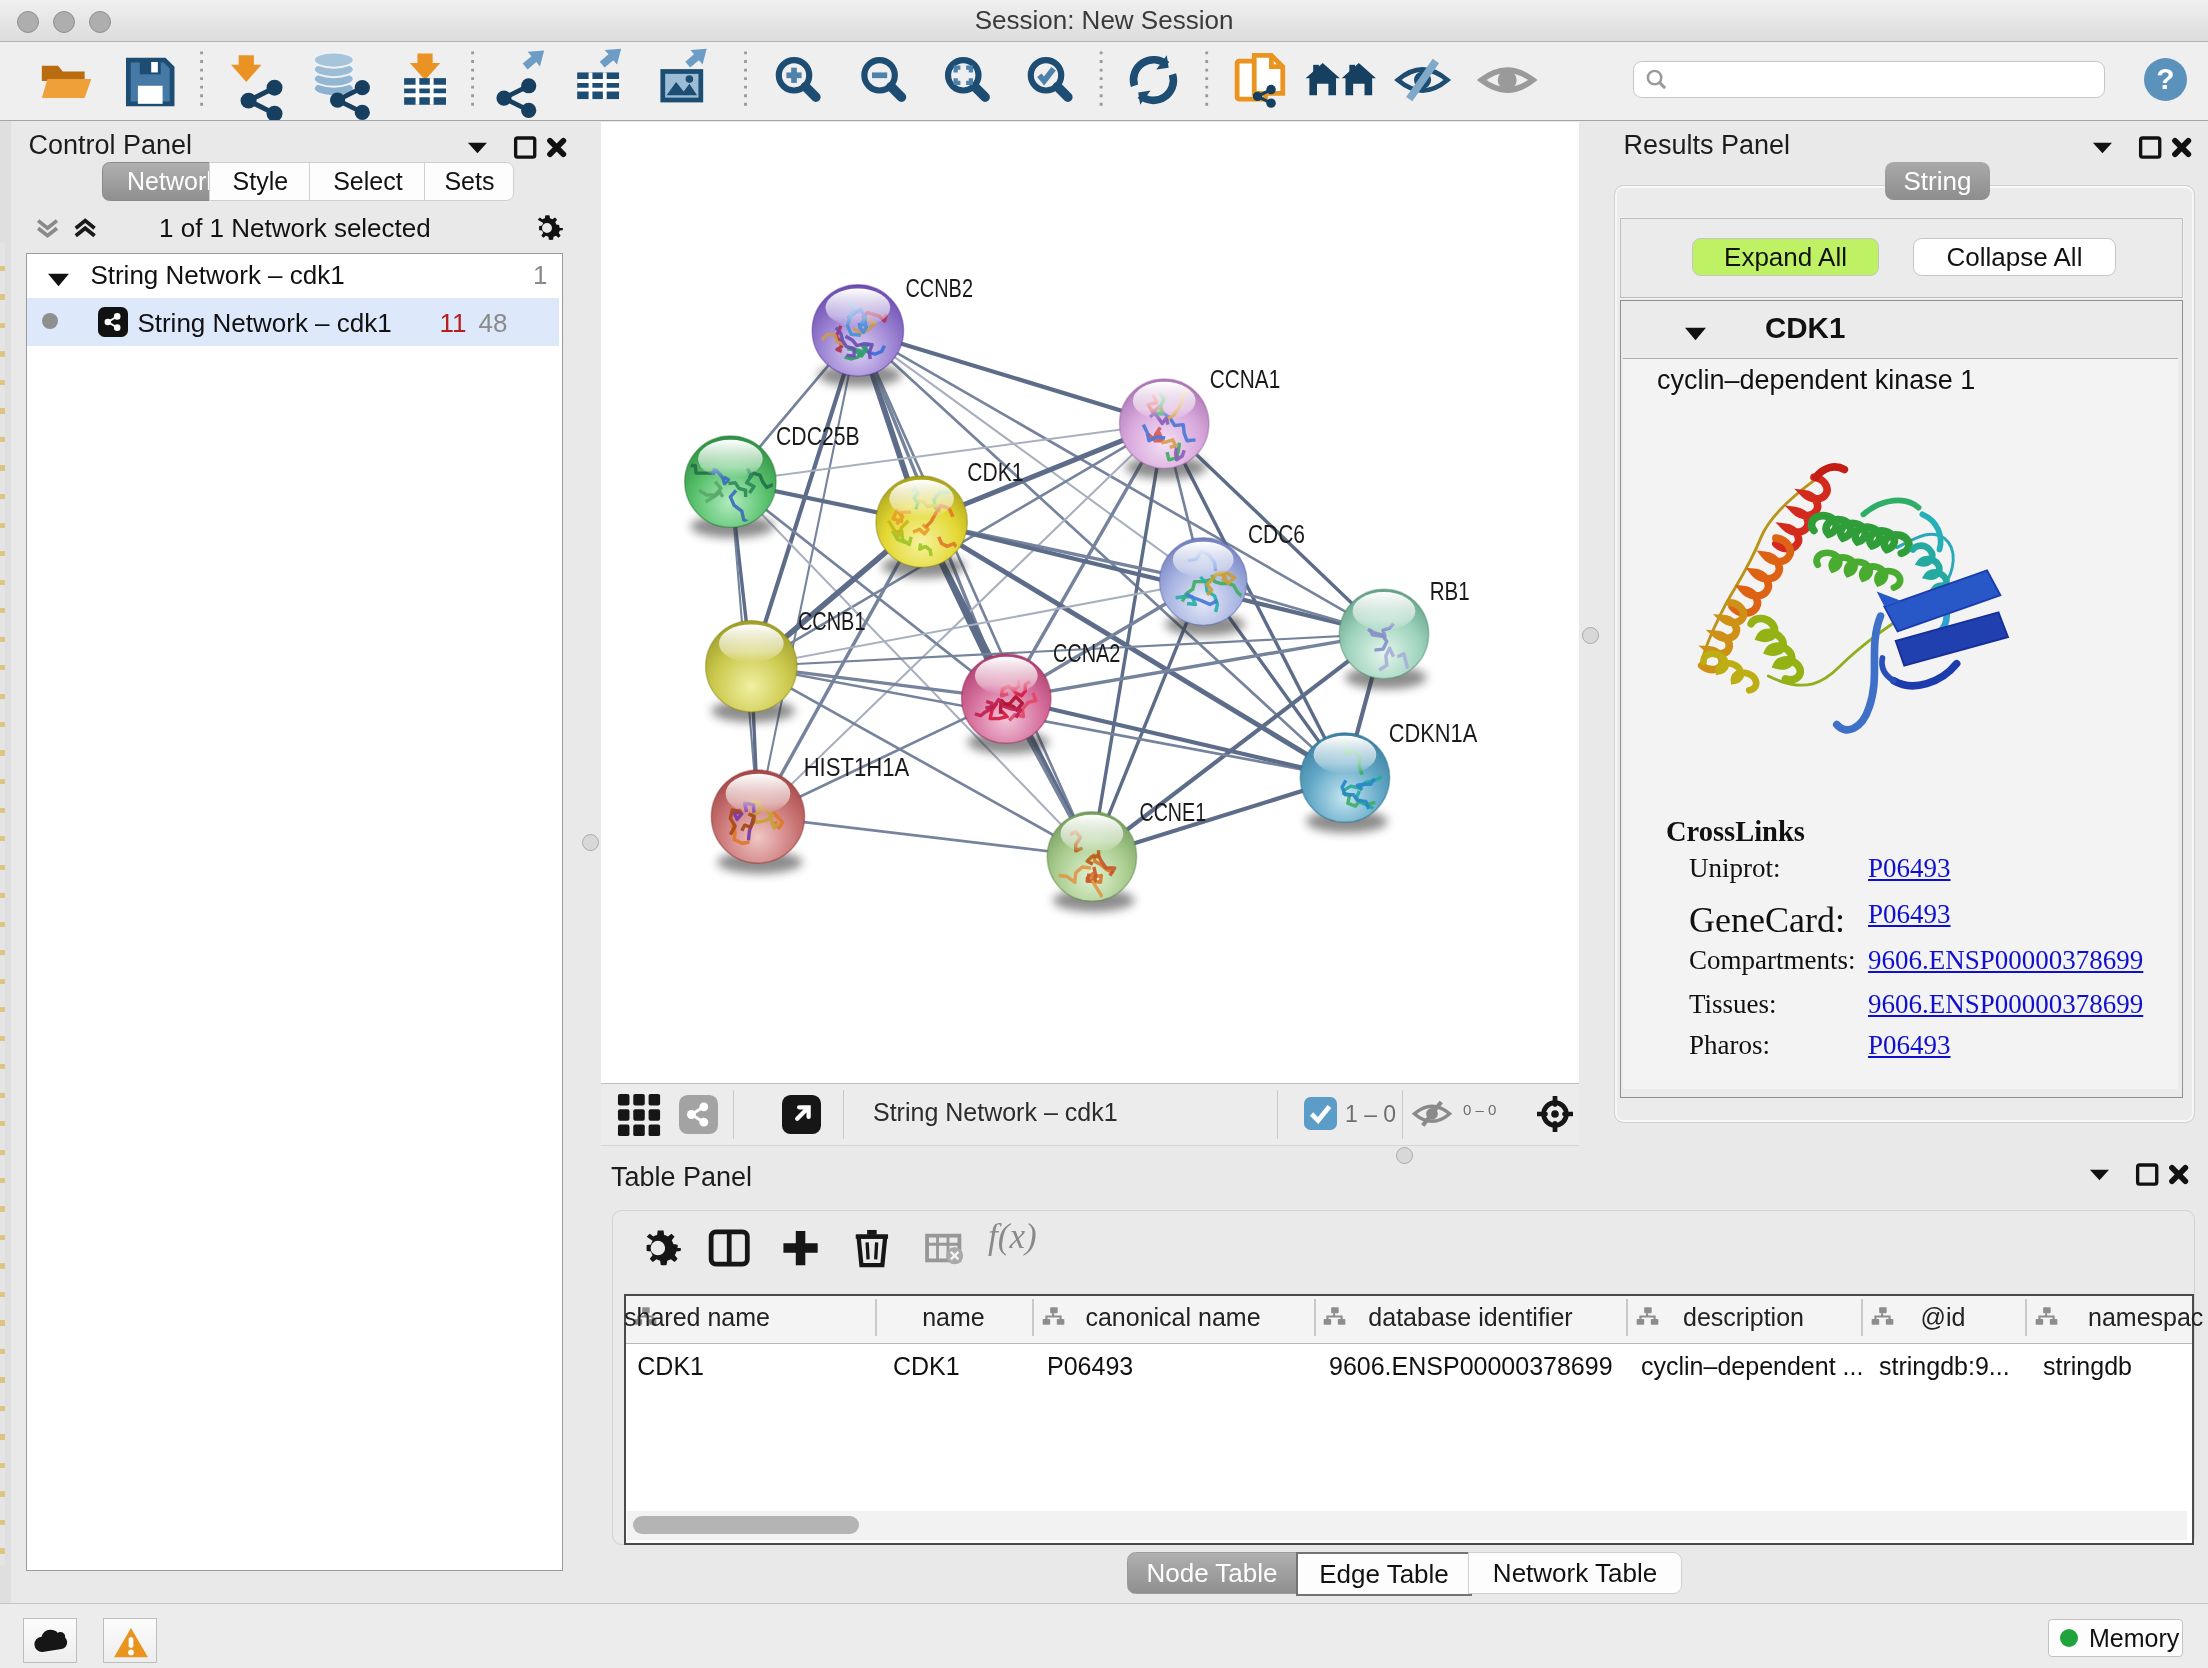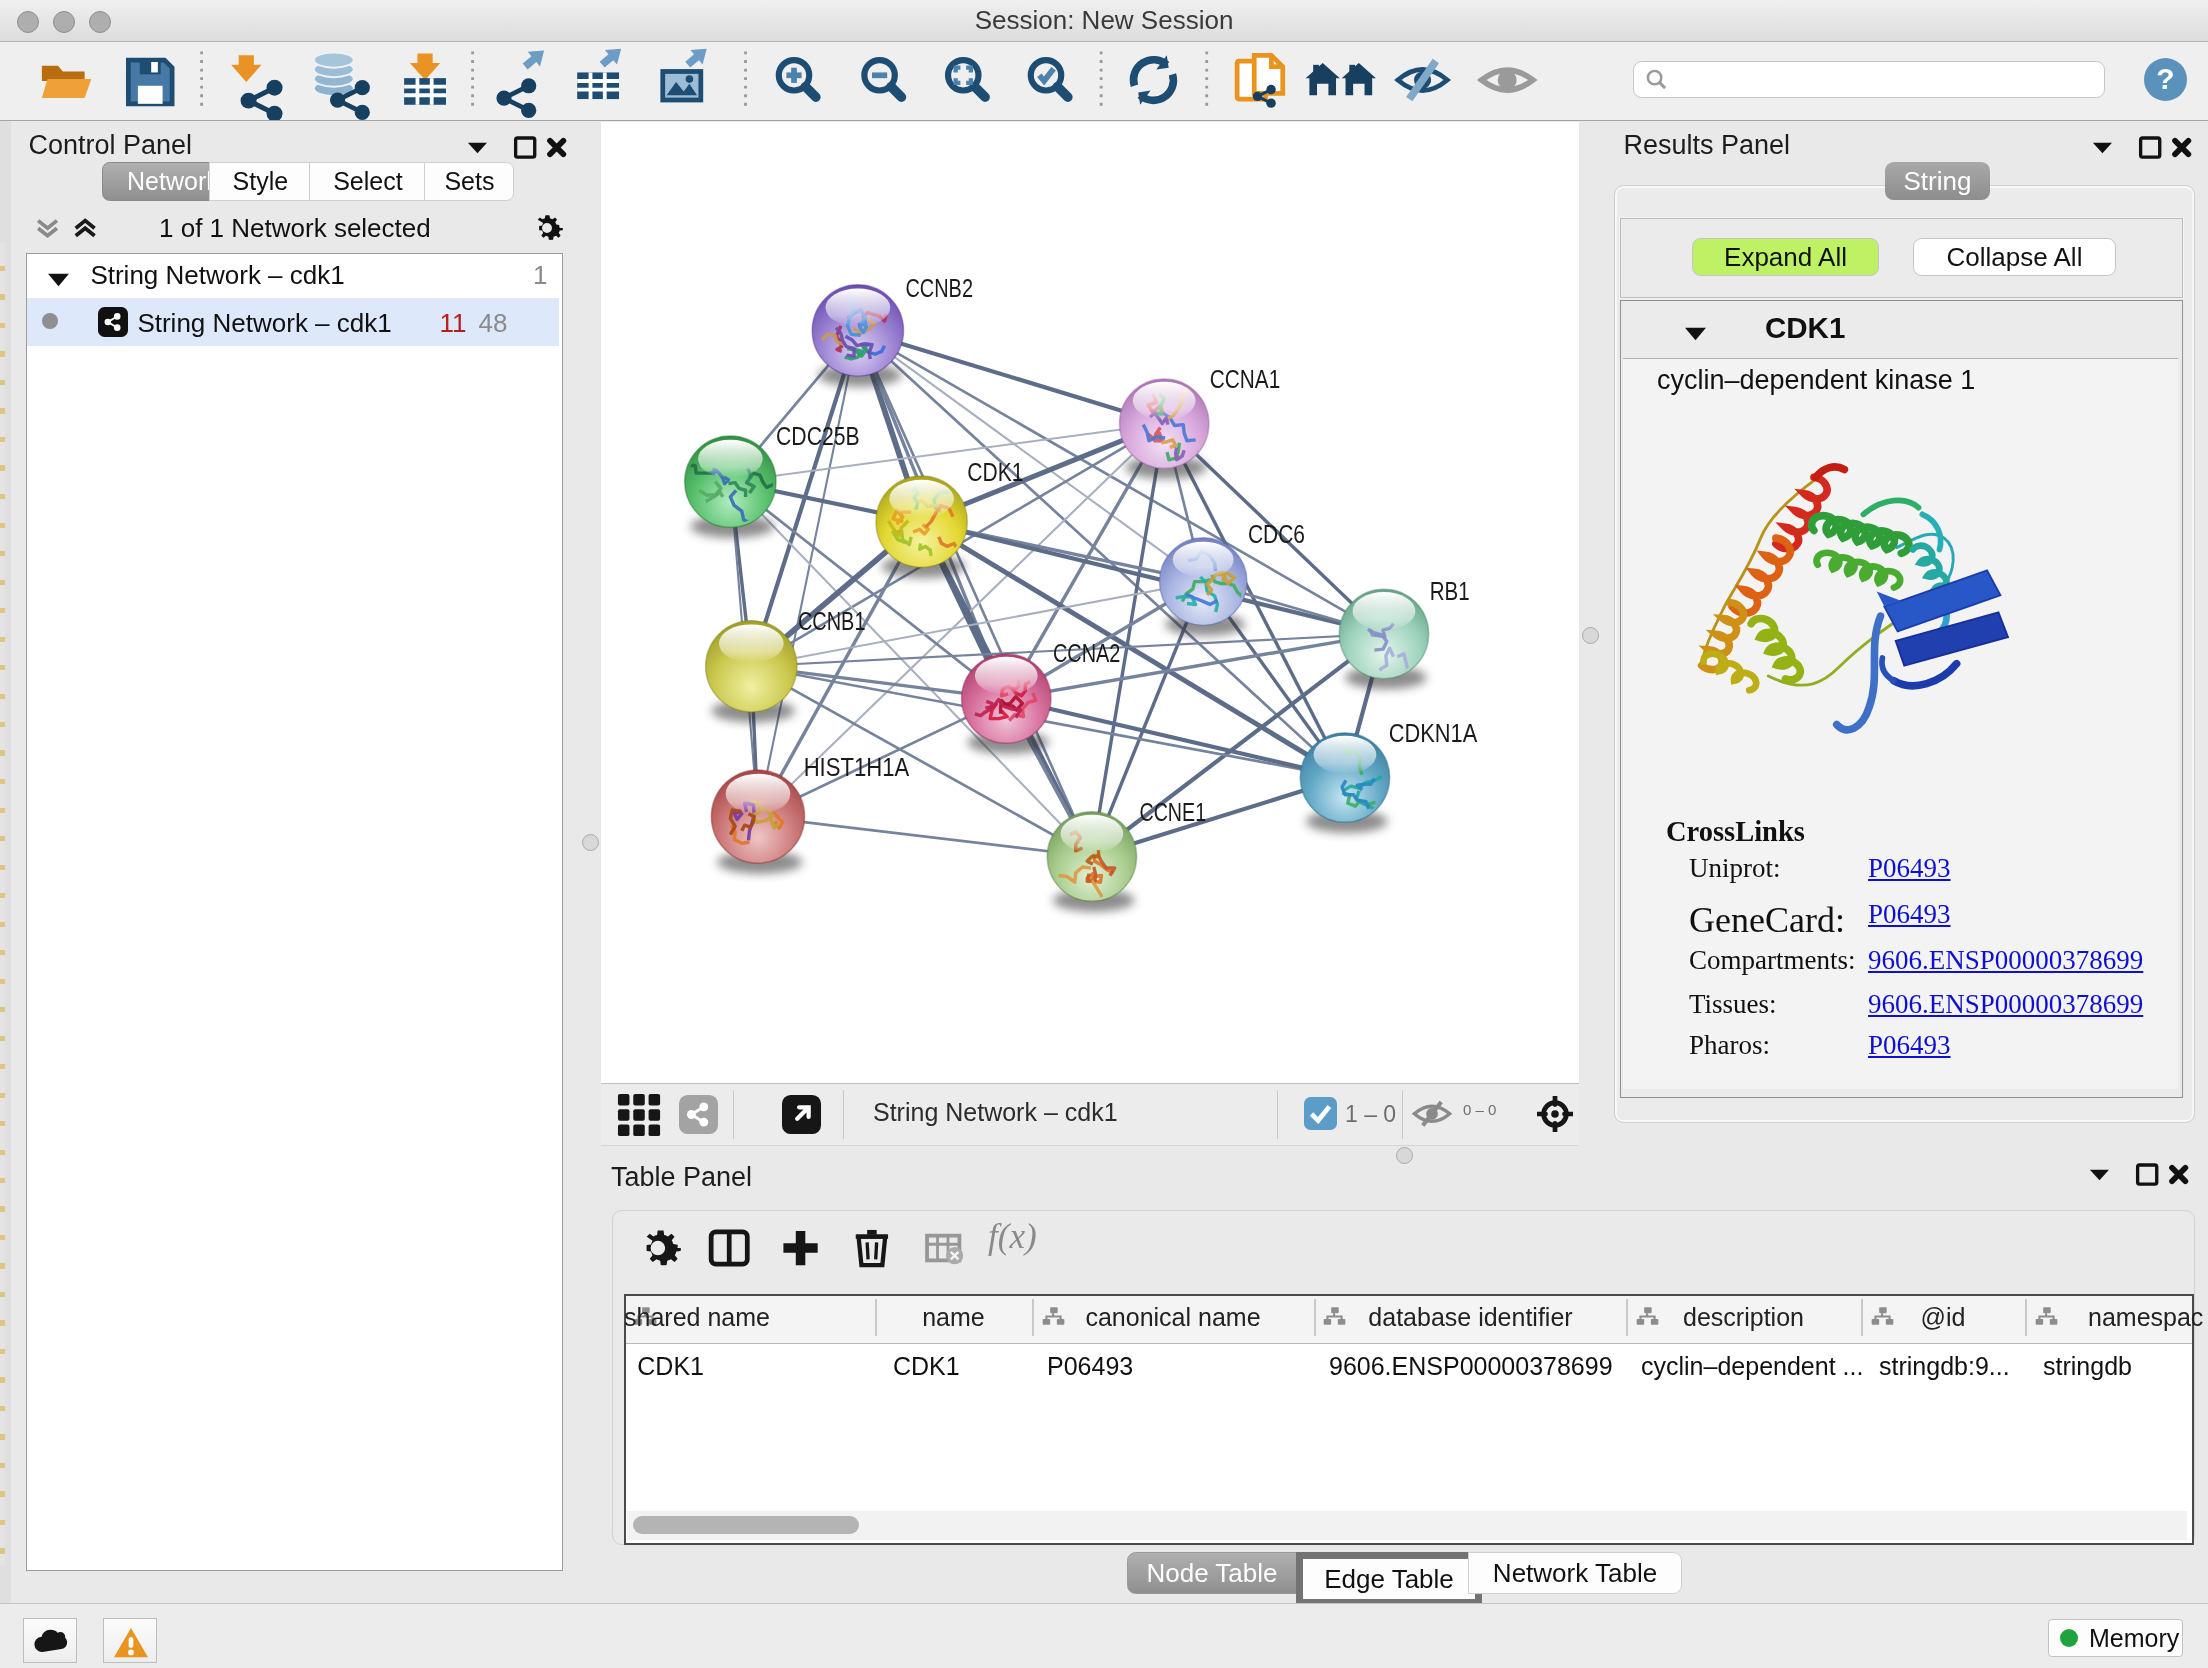--- a/index.html
+++ b/index.html
@@ -815,21 +815,21 @@
   <div id="trow" class="abs" style="left:34px;top:195px;width:1566px;height:38px;font-size:25px;color:#111;">
       <div class="abs" style="left:13.3px;top:5.7px;white-space:nowrap;">CDK1</div>
       <div class="abs" style="left:269px;top:5.7px;white-space:nowrap;">CDK1</div>
       <div class="abs" style="left:423px;top:5.7px;white-space:nowrap;">P06493</div>
       <div class="abs" style="left:705px;top:5.7px;white-space:nowrap;">9606.ENSP00000378699</div>
       <div class="abs" style="left:1017px;top:5.7px;white-space:nowrap;">cyclin–dependent ...</div>
       <div class="abs" style="left:1255px;top:5.7px;white-space:nowrap;">stringdb:9...</div>
       <div class="abs" style="left:1419px;top:5.7px;white-space:nowrap;">stringdb</div>
     </div>
   <div class="abs" style="left:537px;top:401px;width:168px;height:40px;background:linear-gradient(#b0b0b0,#8f8f8f);border:1px solid #9a9a9a;border-radius:8.6px 0 0 8.6px;color:#fff;font-size:26px;text-align:center;line-height:40px;">Node Table</div>
-  <div class="abs" style="left:706px;top:401px;width:172px;height:40px;background:#fdfdfd;border:7px solid #737373;color:#111;font-size:26px;text-align:center;line-height:40px;">Edge Table</div>
+  <div class="abs" style="left:706px;top:401px;width:172px;height:40px;background:#fdfdfd;border:2px solid #737373;color:#111;font-size:26px;text-align:center;line-height:40px;">Edge Table</div>
   <div class="abs" style="left:878px;top:401px;width:212px;height:40px;background:#fdfdfd;border:1px solid #cfcfcf;border-radius:0 8.6px 8.6px 0;color:#111;font-size:26px;text-align:center;line-height:40px;">Network Table</div>
 </div>
 
 <div id="statusbar" class="abs" style="left:0;top:1603px;width:2208px;height:66px;background:#ececec;border-top:1.9px solid #c4c4c4;">
   <div class="abs" style="left:23px;top:14.3px;width:52px;height:43px;background:linear-gradient(#fcfcfc,#ededed);border:1.9px solid #bdbdbd;">
     <svg class="abs" style="left:8.6px;top:9.5px;" width="36" height="25" viewBox="0 0 38 26">
         <path d="M10,24 a8,8 0 0 1 -1,-16 a10,10 0 0 1 19,-1 a7,7 0 0 1 2,14 Z" fill="#161616"></path>
         <circle cx="29" cy="8" r="5" fill="#161616"></circle>
       </svg>
   </div>

